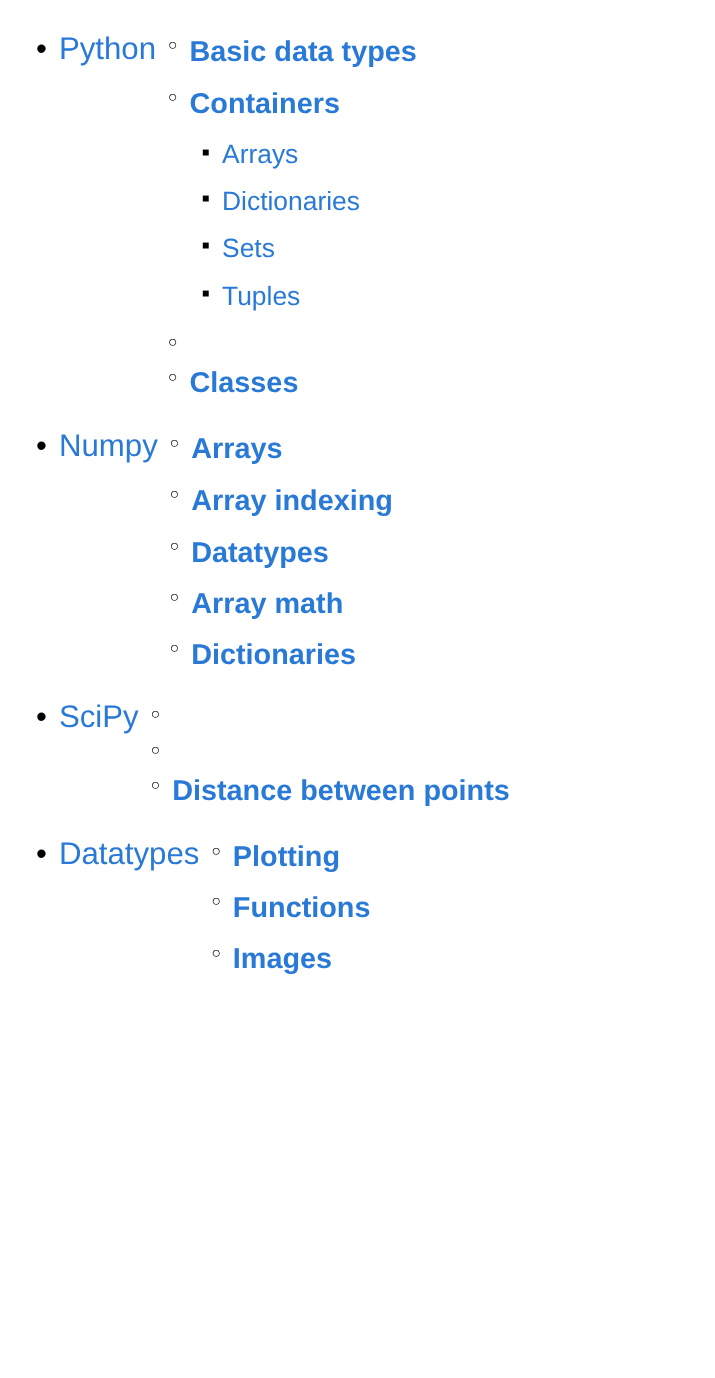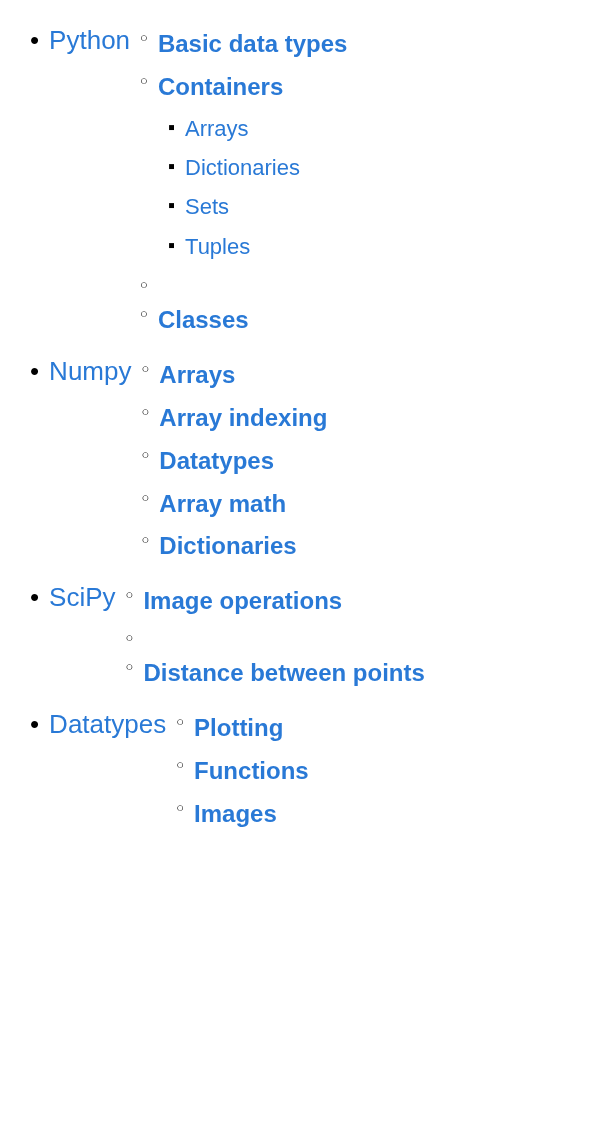--- a/index.html
+++ b/index.html
@@ -203,23 +203,20 @@
         </ul>
       </div>
     </li>
     <li>
       <span class="bullet-l1">•</span>
       <div class="l1-content">
         <a class="l1-label" href="#">SciPy</a>
         <ul class="nav-list-l2">
           <li>
             <span class="bullet-l2">○</span>
-            <div class="l2-content">
-              <a class="l2-label" href="#">Image operations</a>
-            </div>
           </li>
           <li>
             <span class="bullet-l2">○</span>
           </li>
           <li>
             <span class="bullet-l2">○</span>
             <div class="l2-content">
               <a class="l2-label" href="#">Distance between points</a>
             </div>
           </li>

